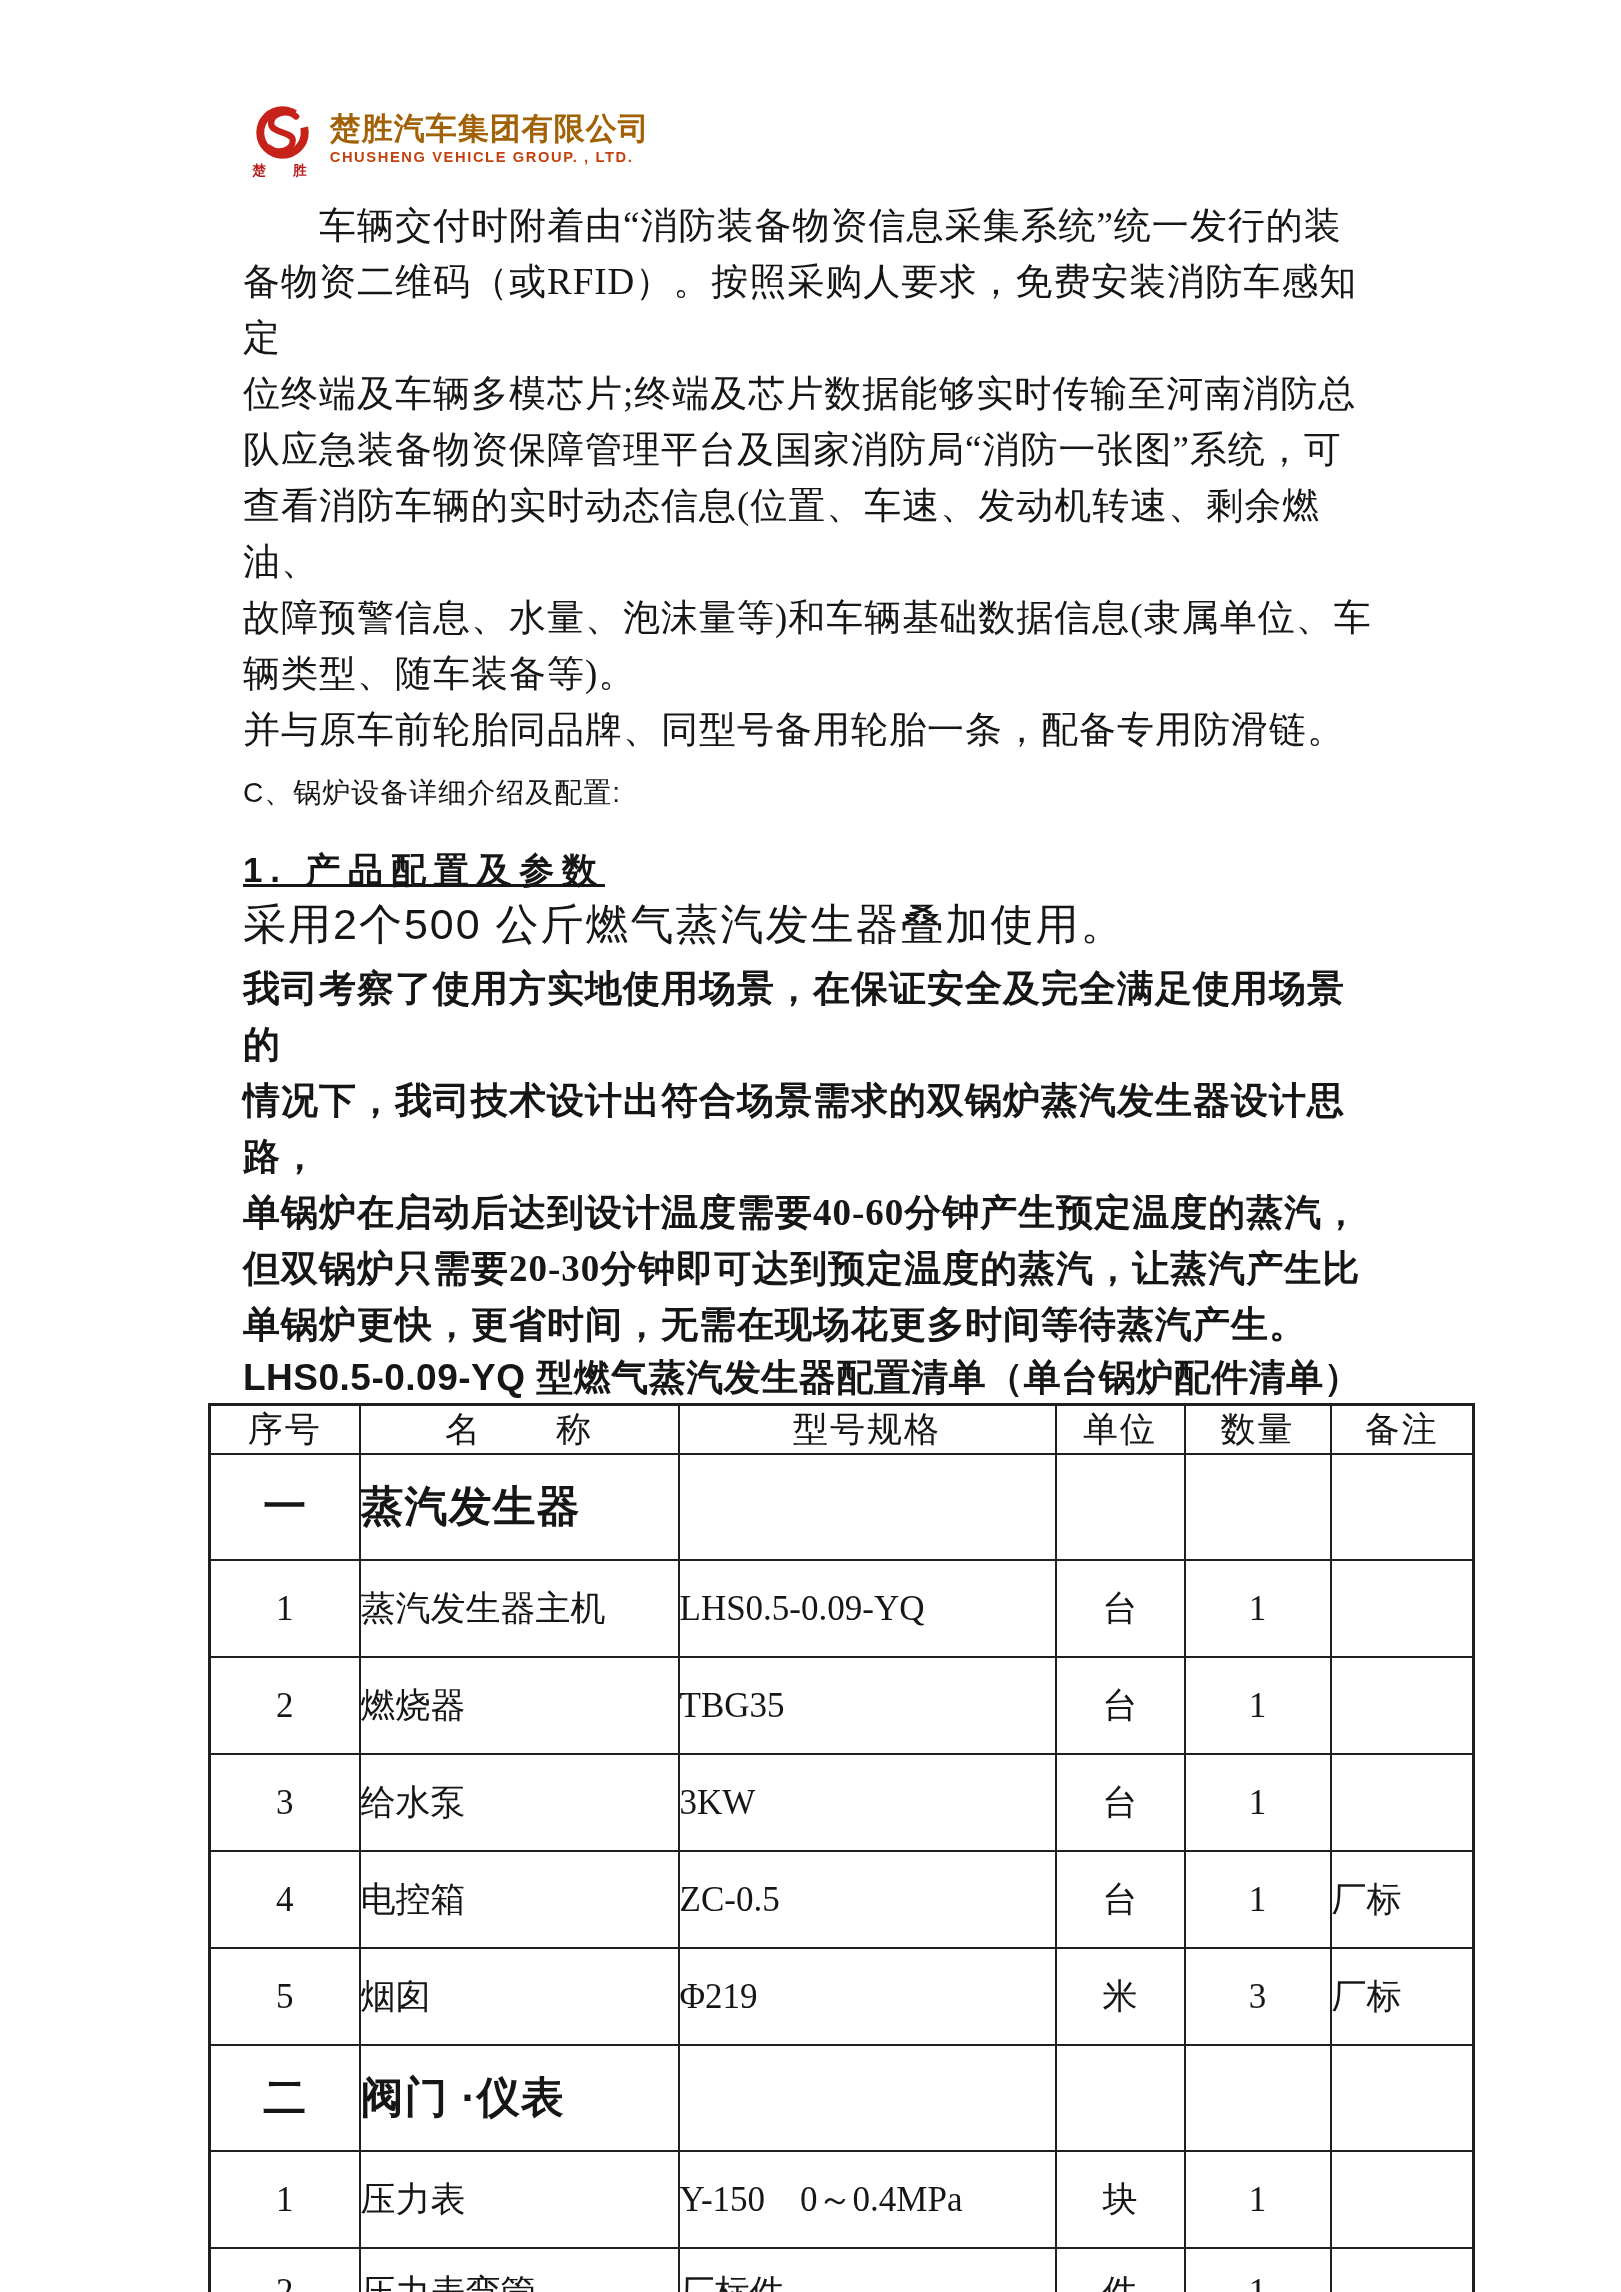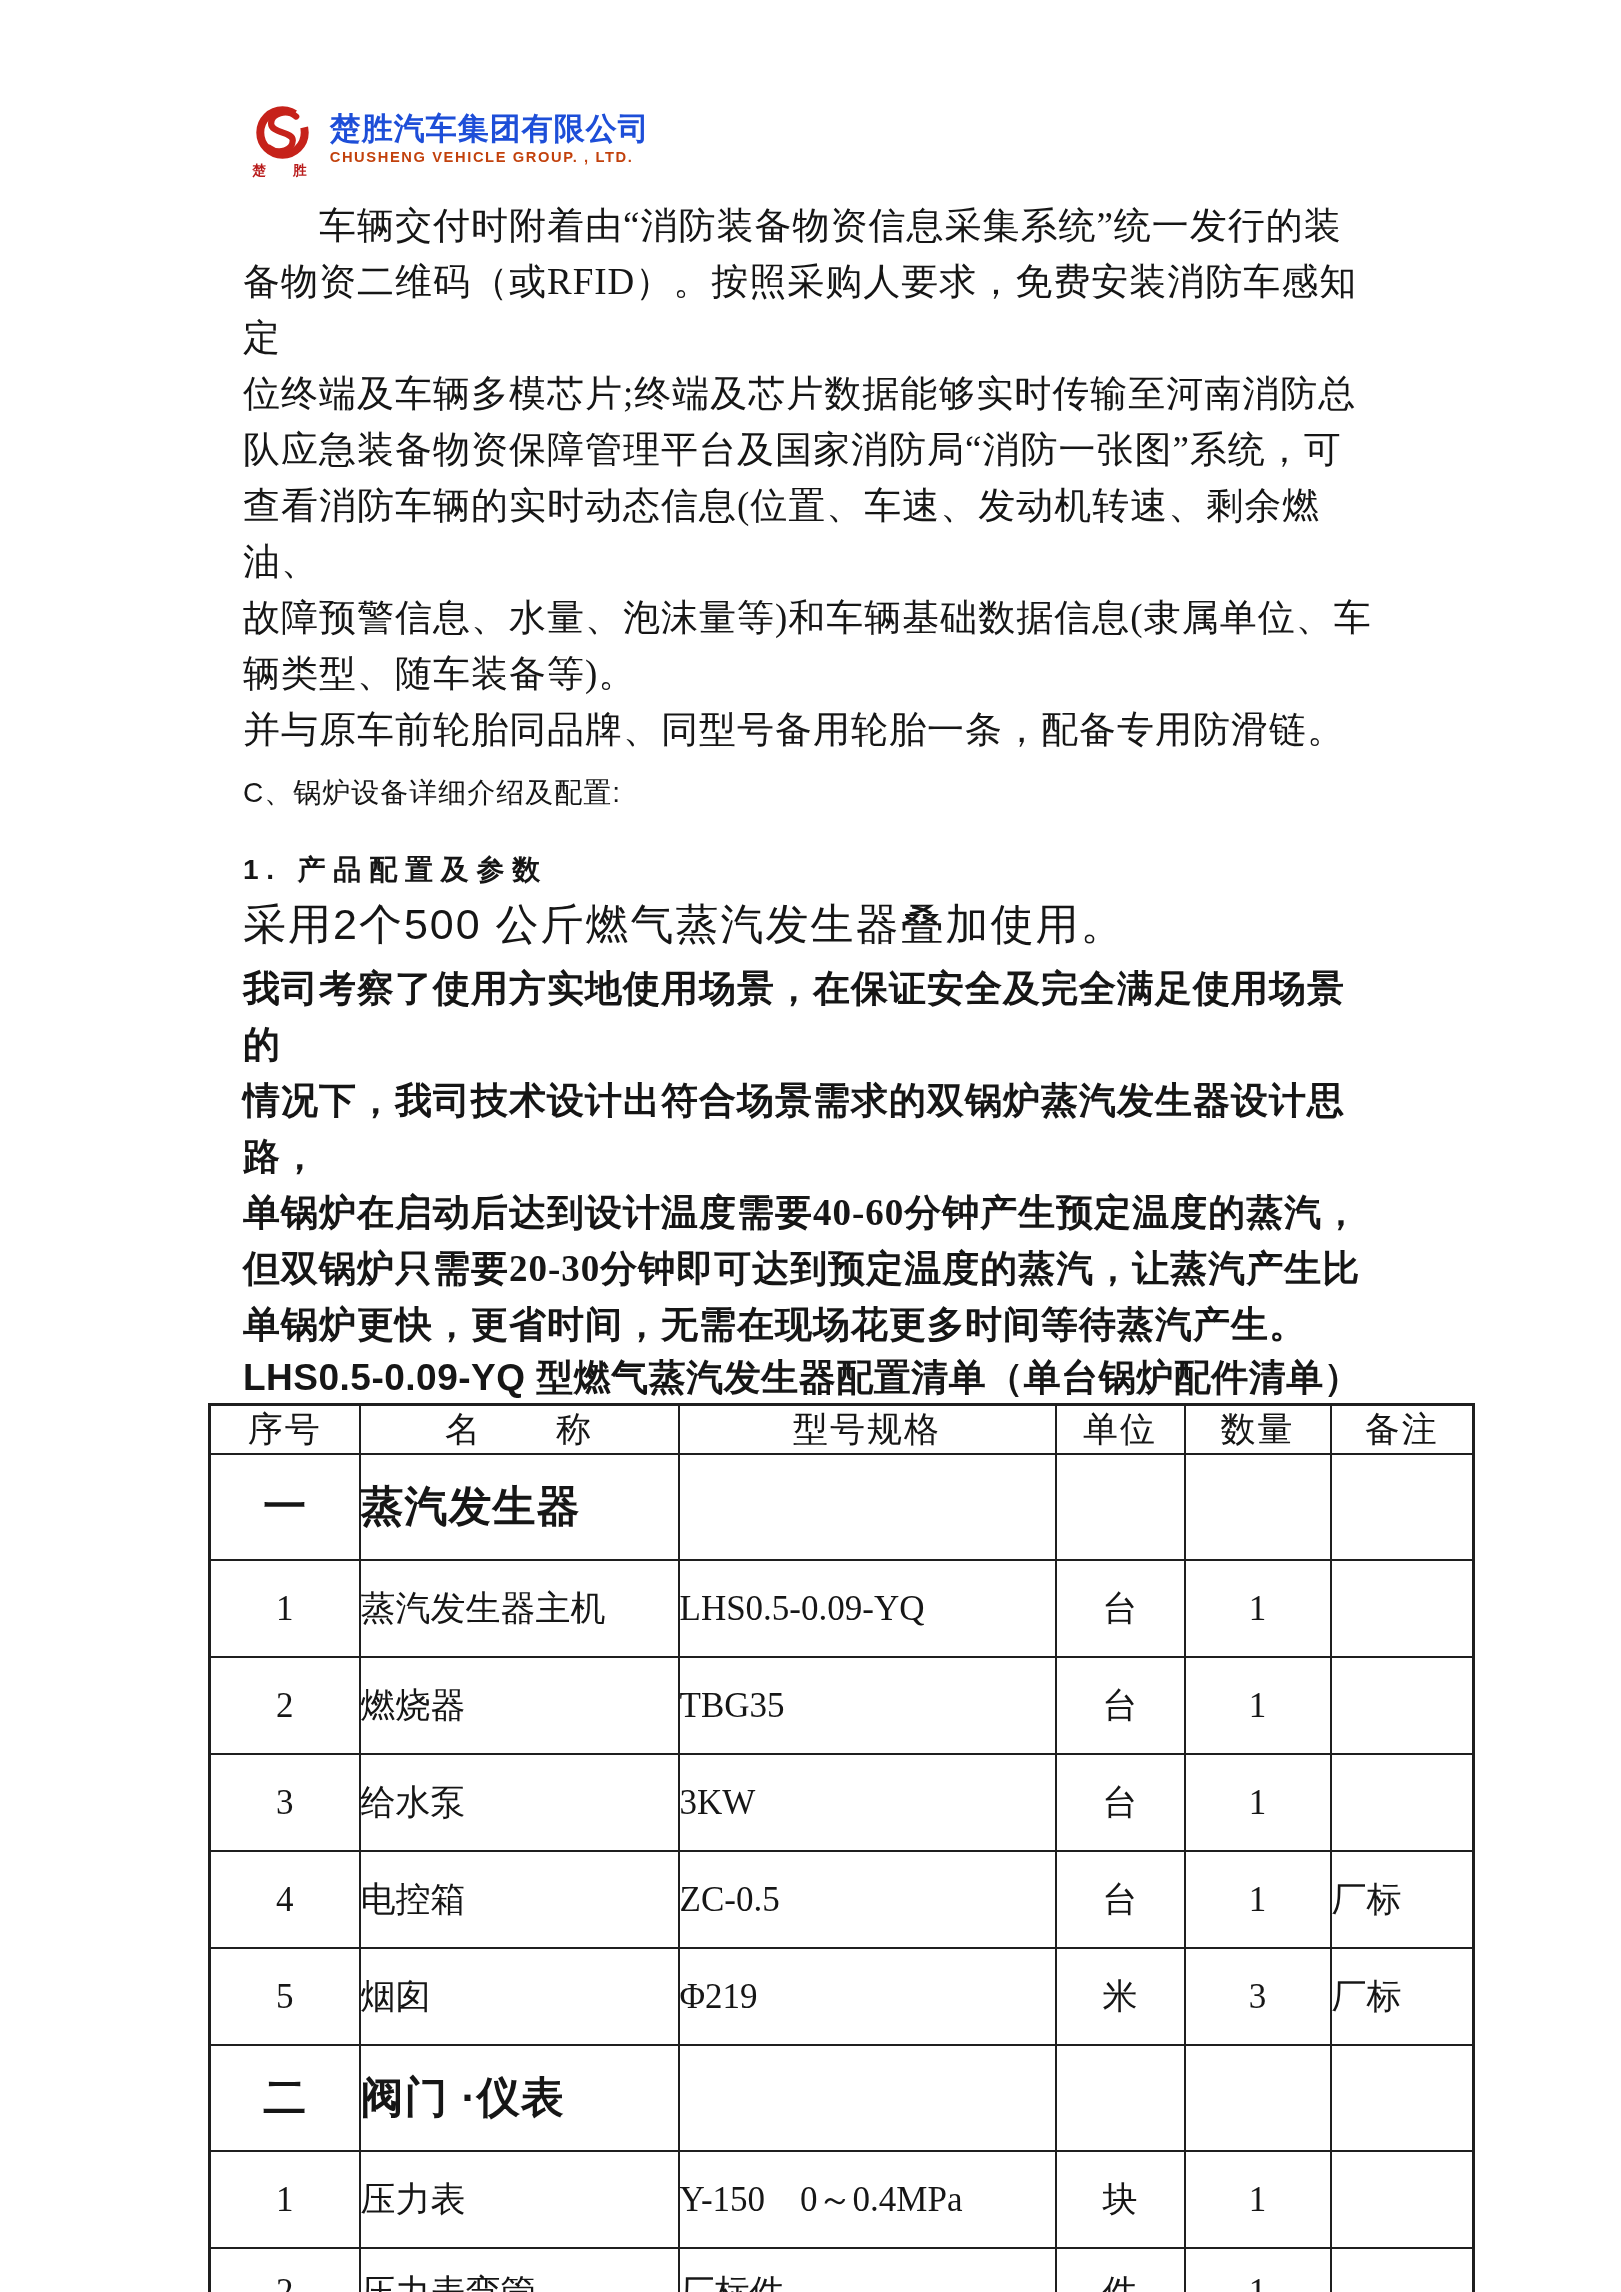--- a/index.html
+++ b/index.html
@@ -14,35 +14,35 @@
   
   .logo{position:absolute;left:251px;top:104px;display:flex;align-items:flex-start;}
   .logo-mark{width:63px;display:flex;flex-direction:column;align-items:center;}
   .logo-mark svg{width:57px;height:57px;display:block;}
   .logo-caption{
     margin-top:1px;color:#b91c1c;font-size:13.7px;font-weight:bold;
     letter-spacing:11.8px;white-space:nowrap;padding-left:5.9px;
     font-family:"Liberation Serif", serif;
   }
   .logo-text{margin-left:15.7px;padding-top:7.8px;font-family:"Liberation Sans", sans-serif;}
-  .company-cn{font-size:31px;font-weight:bold;color:#1d4ed8;letter-spacing:1px;line-height:33px;}
+  .company-cn{font-size:31px;font-weight:bold;color:#a16207;letter-spacing:1px;line-height:33px;}
   .company-en{font-size:14.7px;font-weight:bold;color:#c2410c;letter-spacing:1.6px;margin-top:3.9px;white-space:nowrap;}
   
   .content{position:absolute;left:243px;top:198px;width:1137px;}
   .para{
     margin:0;font-size:37px;line-height:56px;letter-spacing:1px;
     white-space:pre-line;
   }
   .heading-c{
     margin:6.9px 0 0 0;font-size:28px;line-height:55px;font-weight:normal;
     font-family:"Liberation Sans", sans-serif;letter-spacing:1px;
   }
   .heading-1{
-    margin:22.5px 0 0 0;font-size:28px;line-height:55px;font-weight:bold;
-    font-family:"Liberation Sans", sans-serif;letter-spacing:7.8px;
+    margin:22.5px 0 0 0;font-size:35px;line-height:55px;font-weight:bold;
+    font-family:"Liberation Sans", sans-serif;letter-spacing:7.8px;text-decoration:underline;
   }
   .statement{
     margin:0;font-size:43px;line-height:55px;font-weight:normal;
     font-family:"Liberation Sans", sans-serif;letter-spacing:2px;
   }
   .p3{margin-top:9px;font-weight:bold;}
   .table-title{
     margin:0;font-size:37px;line-height:49px;font-weight:bold;
     font-family:"Liberation Sans", sans-serif;letter-spacing:0.5px;
   }

